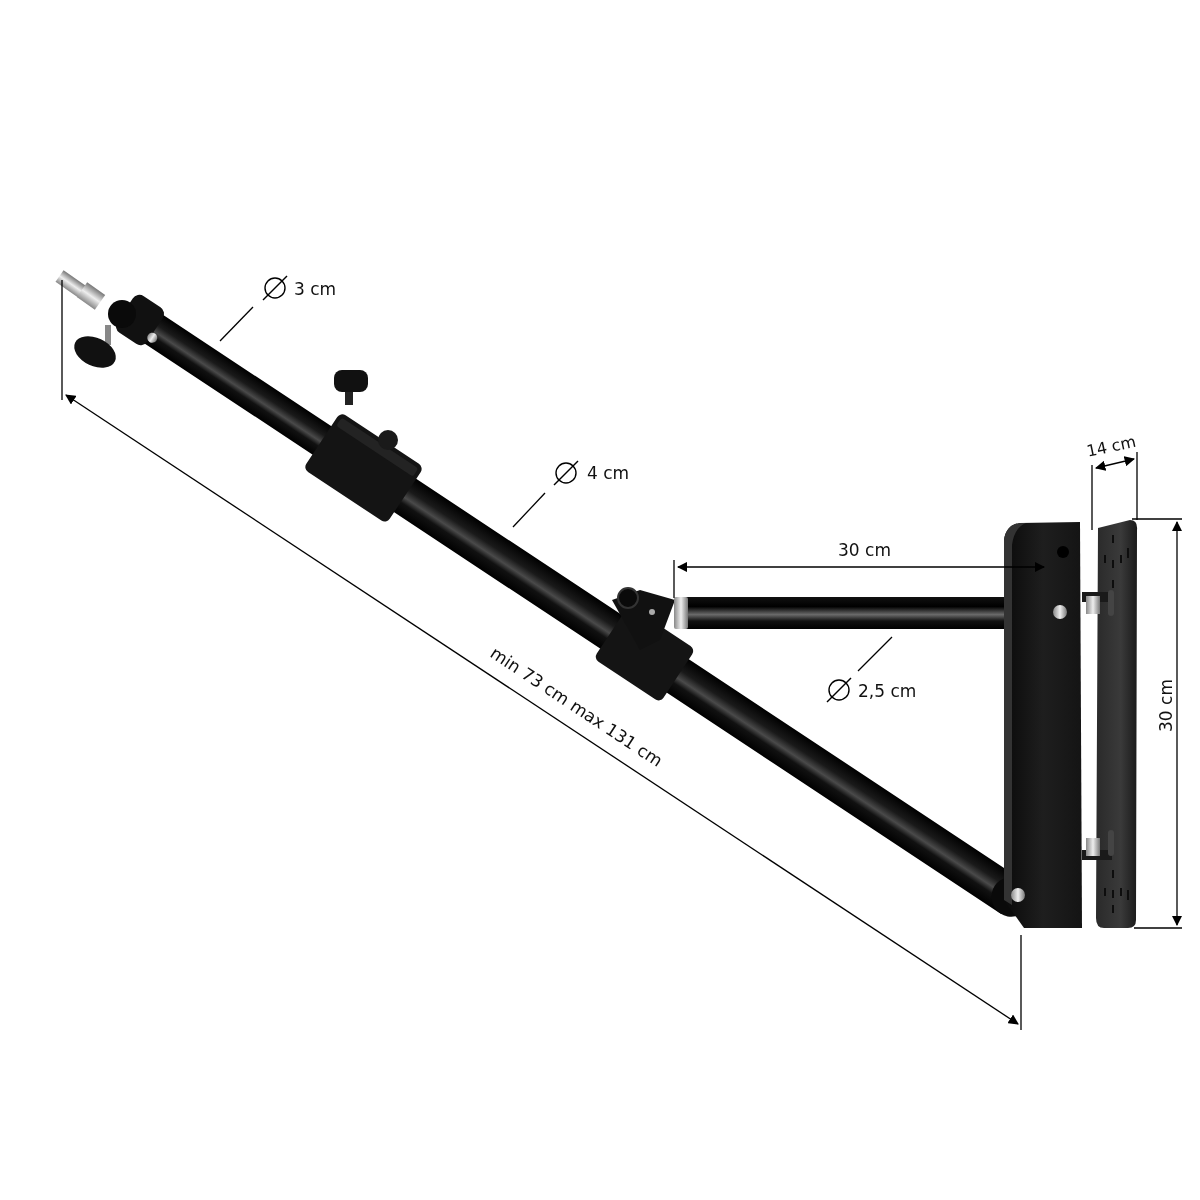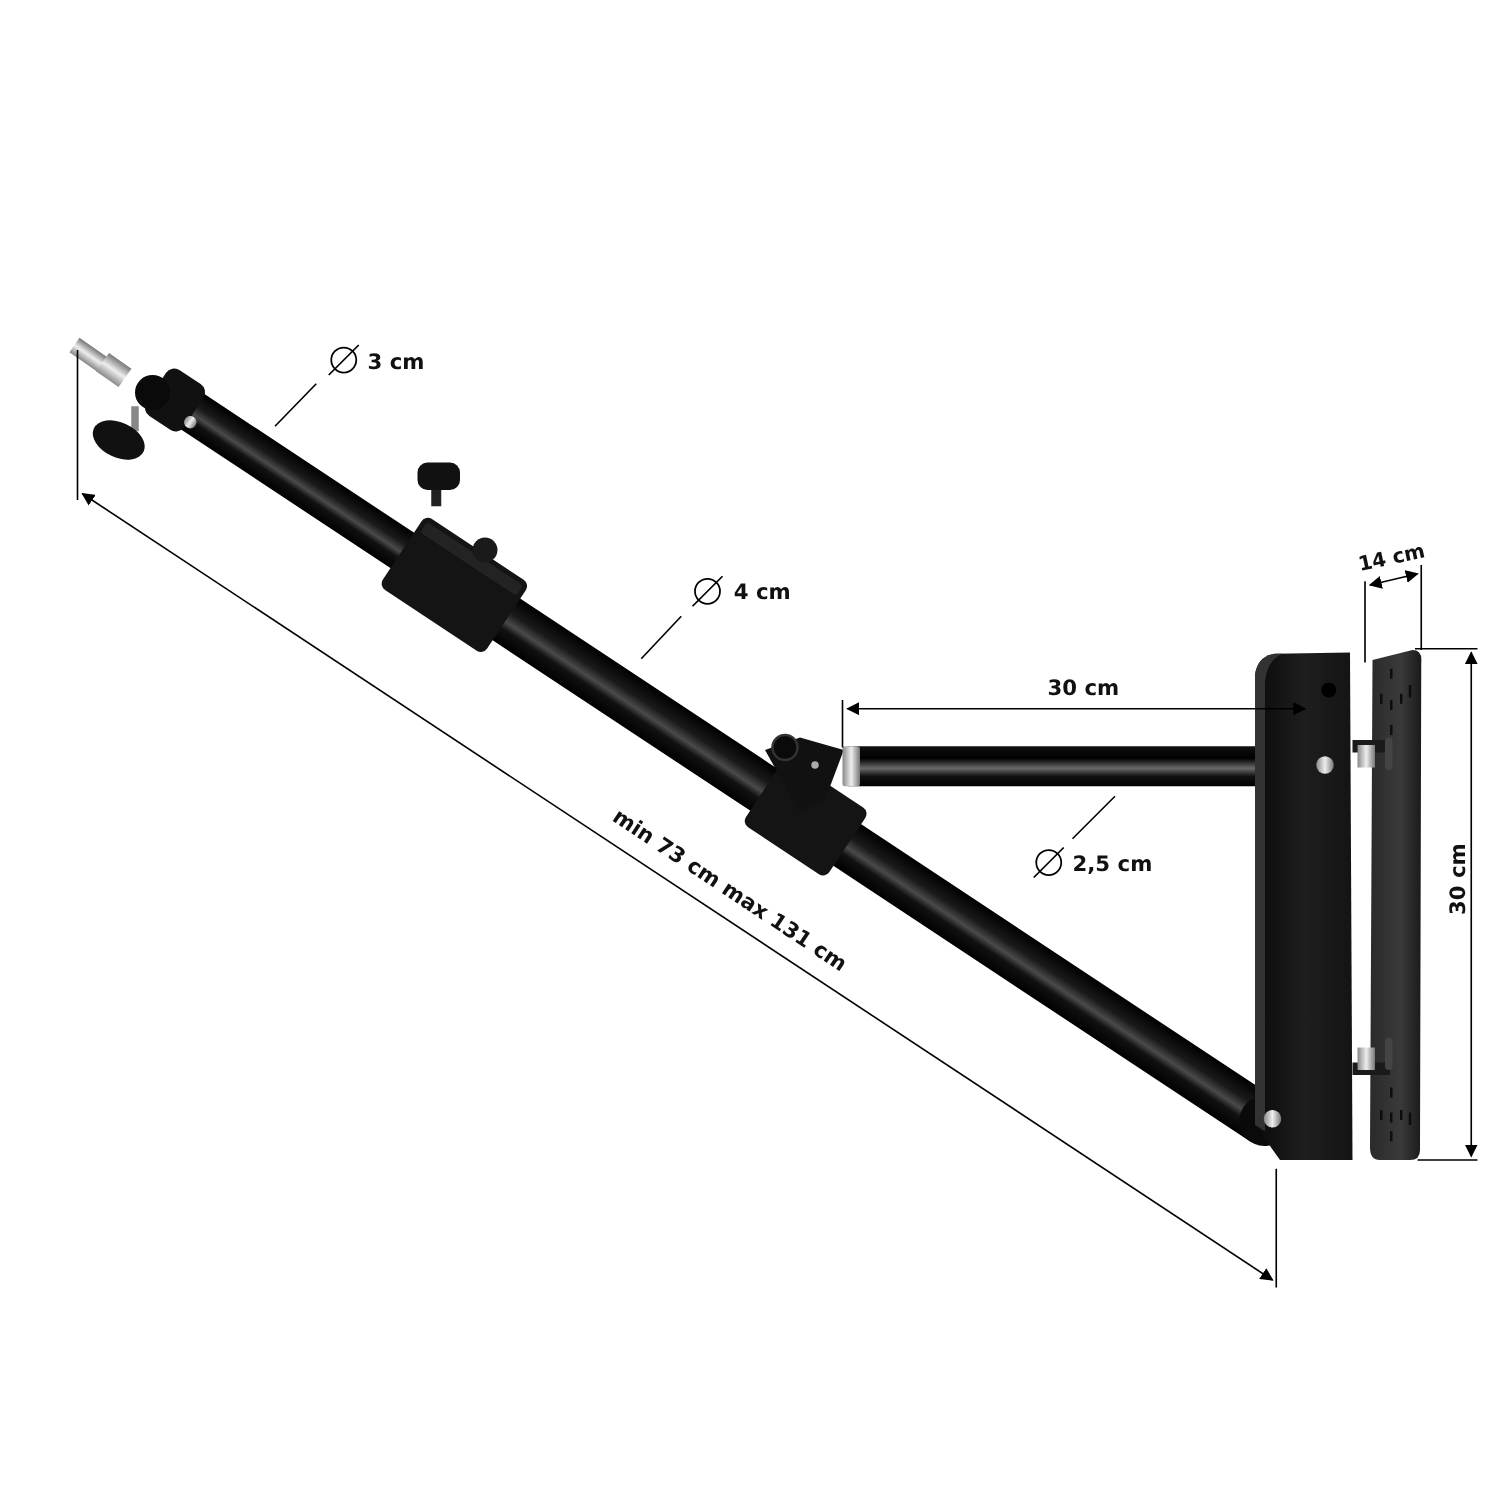--- a/index.html
+++ b/index.html
@@ -1,17 +1,17 @@
 <!DOCTYPE html>
 <html><head>
 <meta charset="utf-8">
 <style>
   html, body { margin: 0; padding: 0; background: #ffffff; }
   body { width: 1200px; height: 1200px; overflow: hidden; position: relative; font-family: "DejaVu Sans", "Liberation Sans", sans-serif; }
-  #stage { position: absolute; left: 0; top: 0; width: 1060px; height: 1200px; font-weight: bold; }
+  #stage { position: absolute; left: 0; top: 0; width: 1060px; height: 1200px; }
   svg text { font-family: "DejaVu Sans", "Liberation Sans", sans-serif; fill: #111; }
 </style>
 </head>
 <body>
 
 <div id="stage">
 <svg width="1200" height="1200" viewBox="0 0 1200 1200" xmlns="http://www.w3.org/2000/svg">
   <defs>
     <linearGradient id="tubeGrad" x1="0" y1="0" x2="0" y2="1">
       <stop offset="0" stop-color="#000"></stop>

